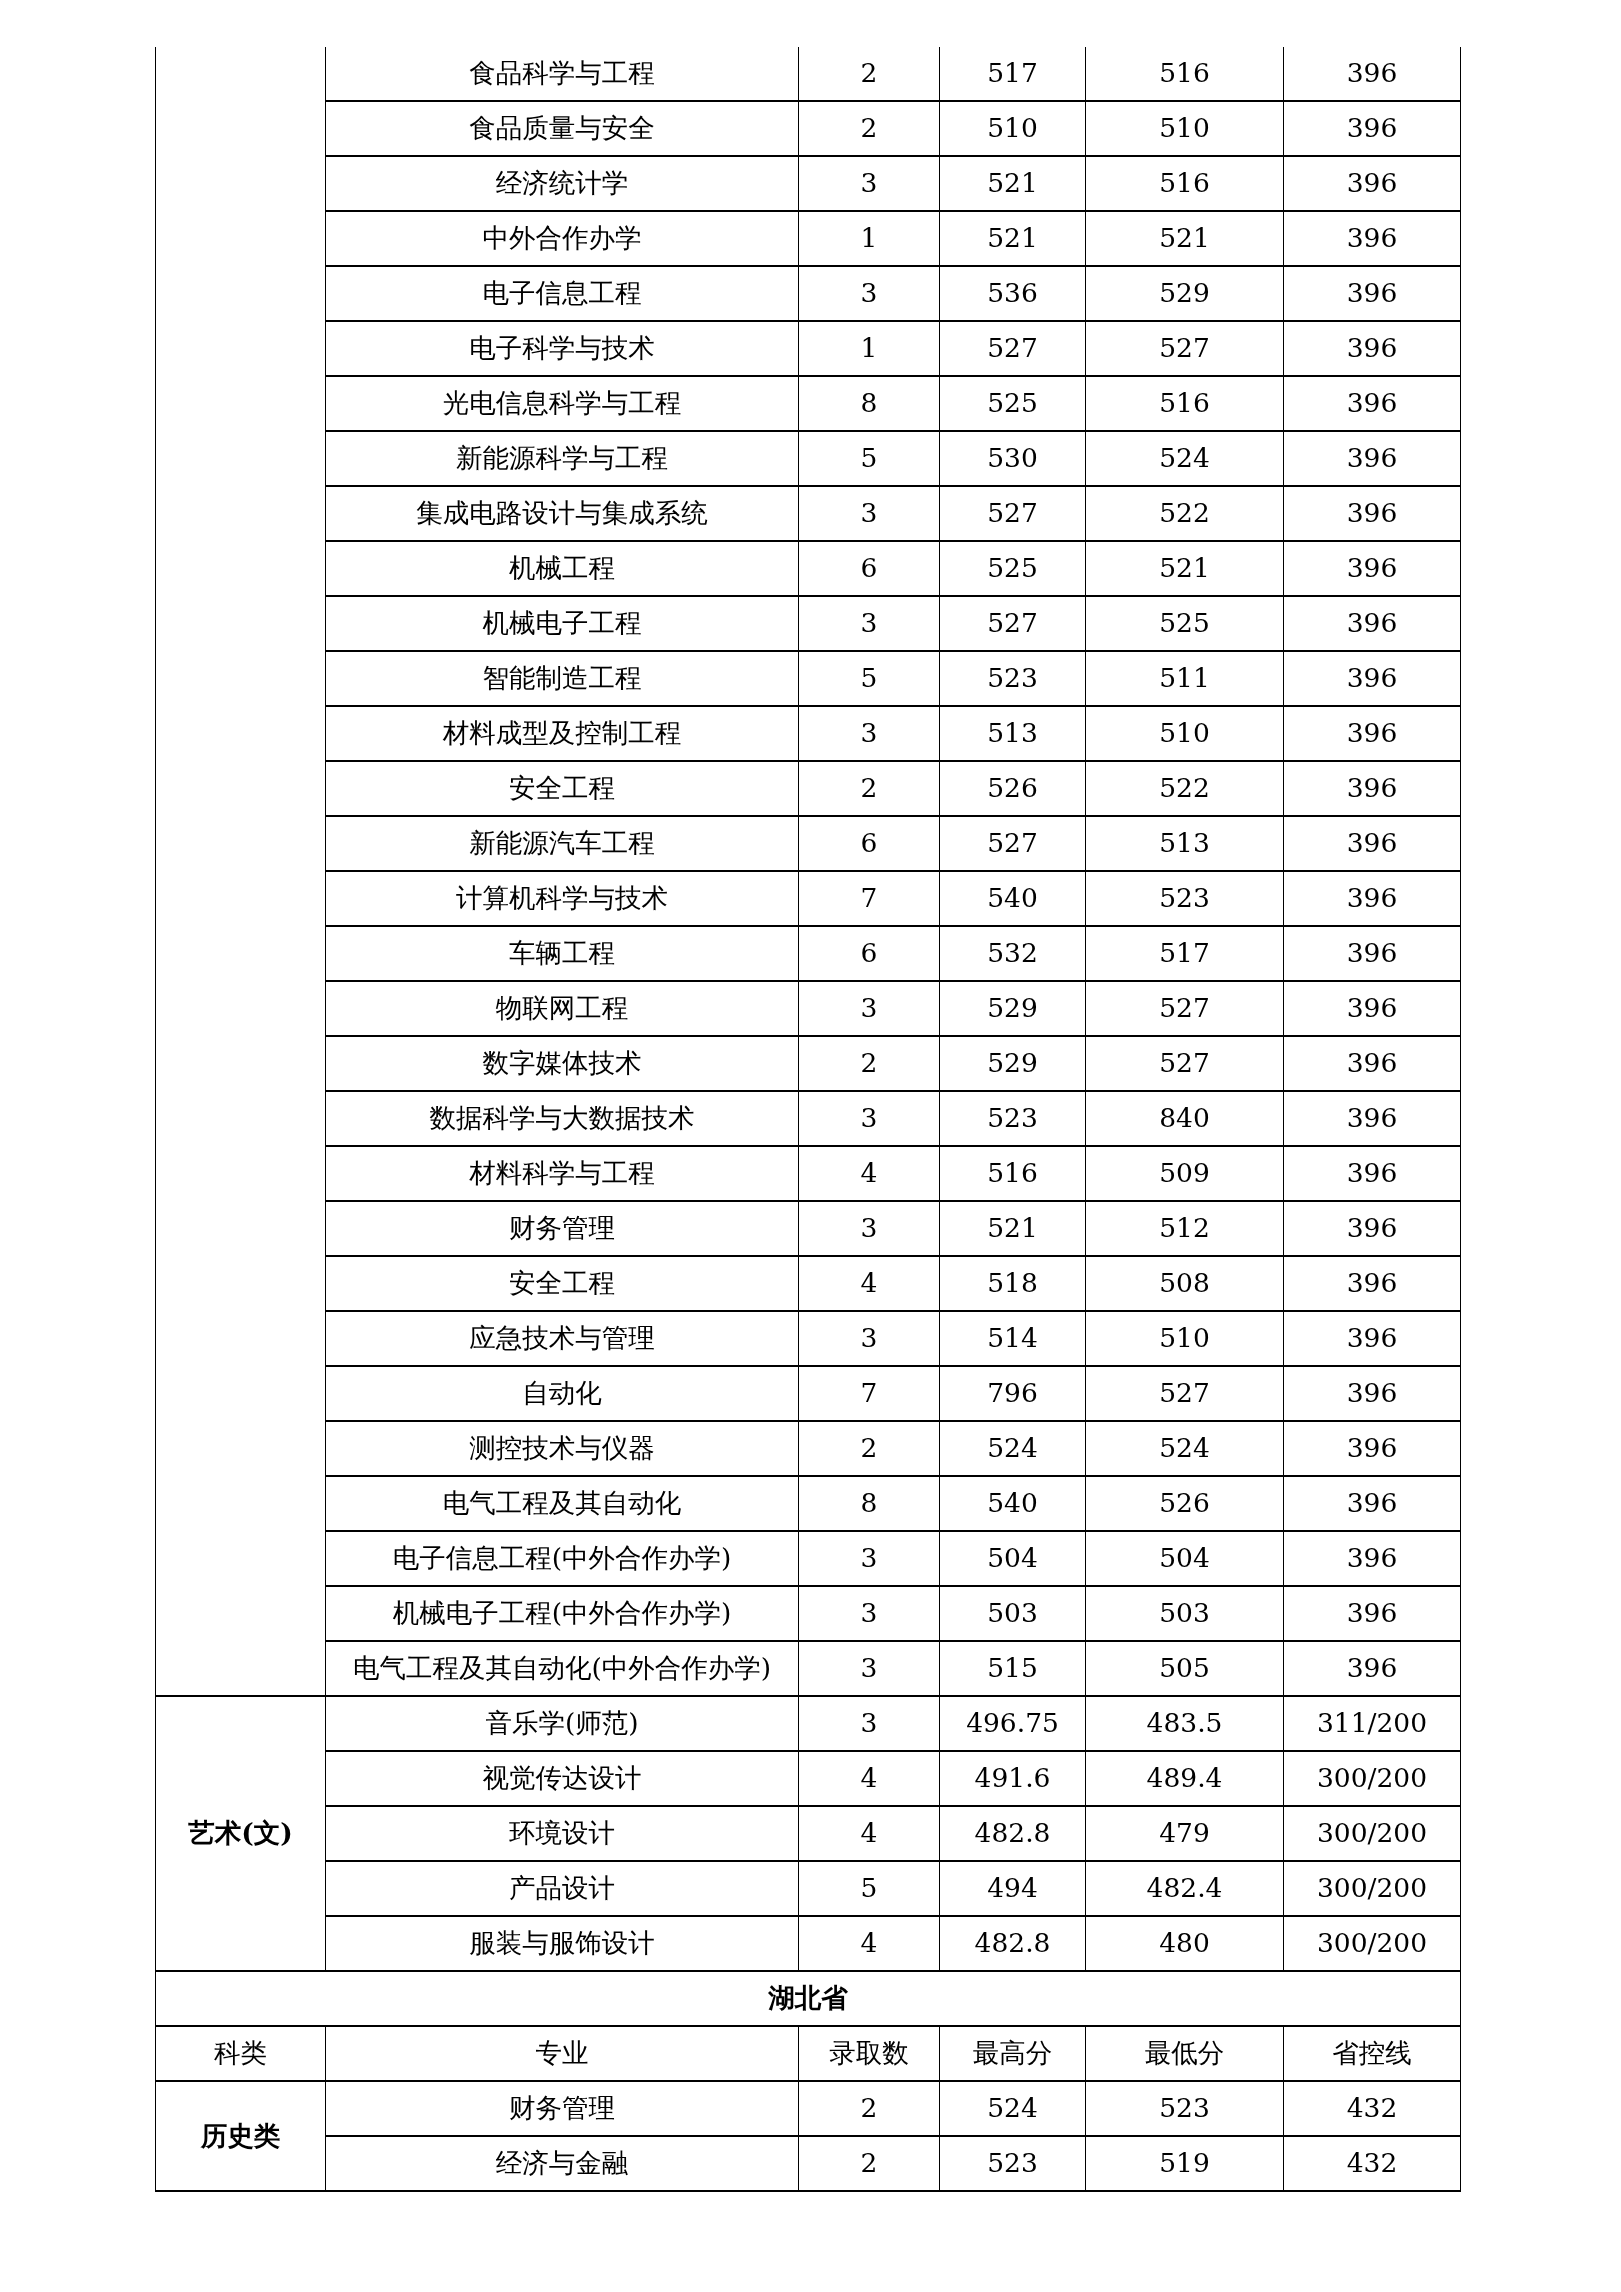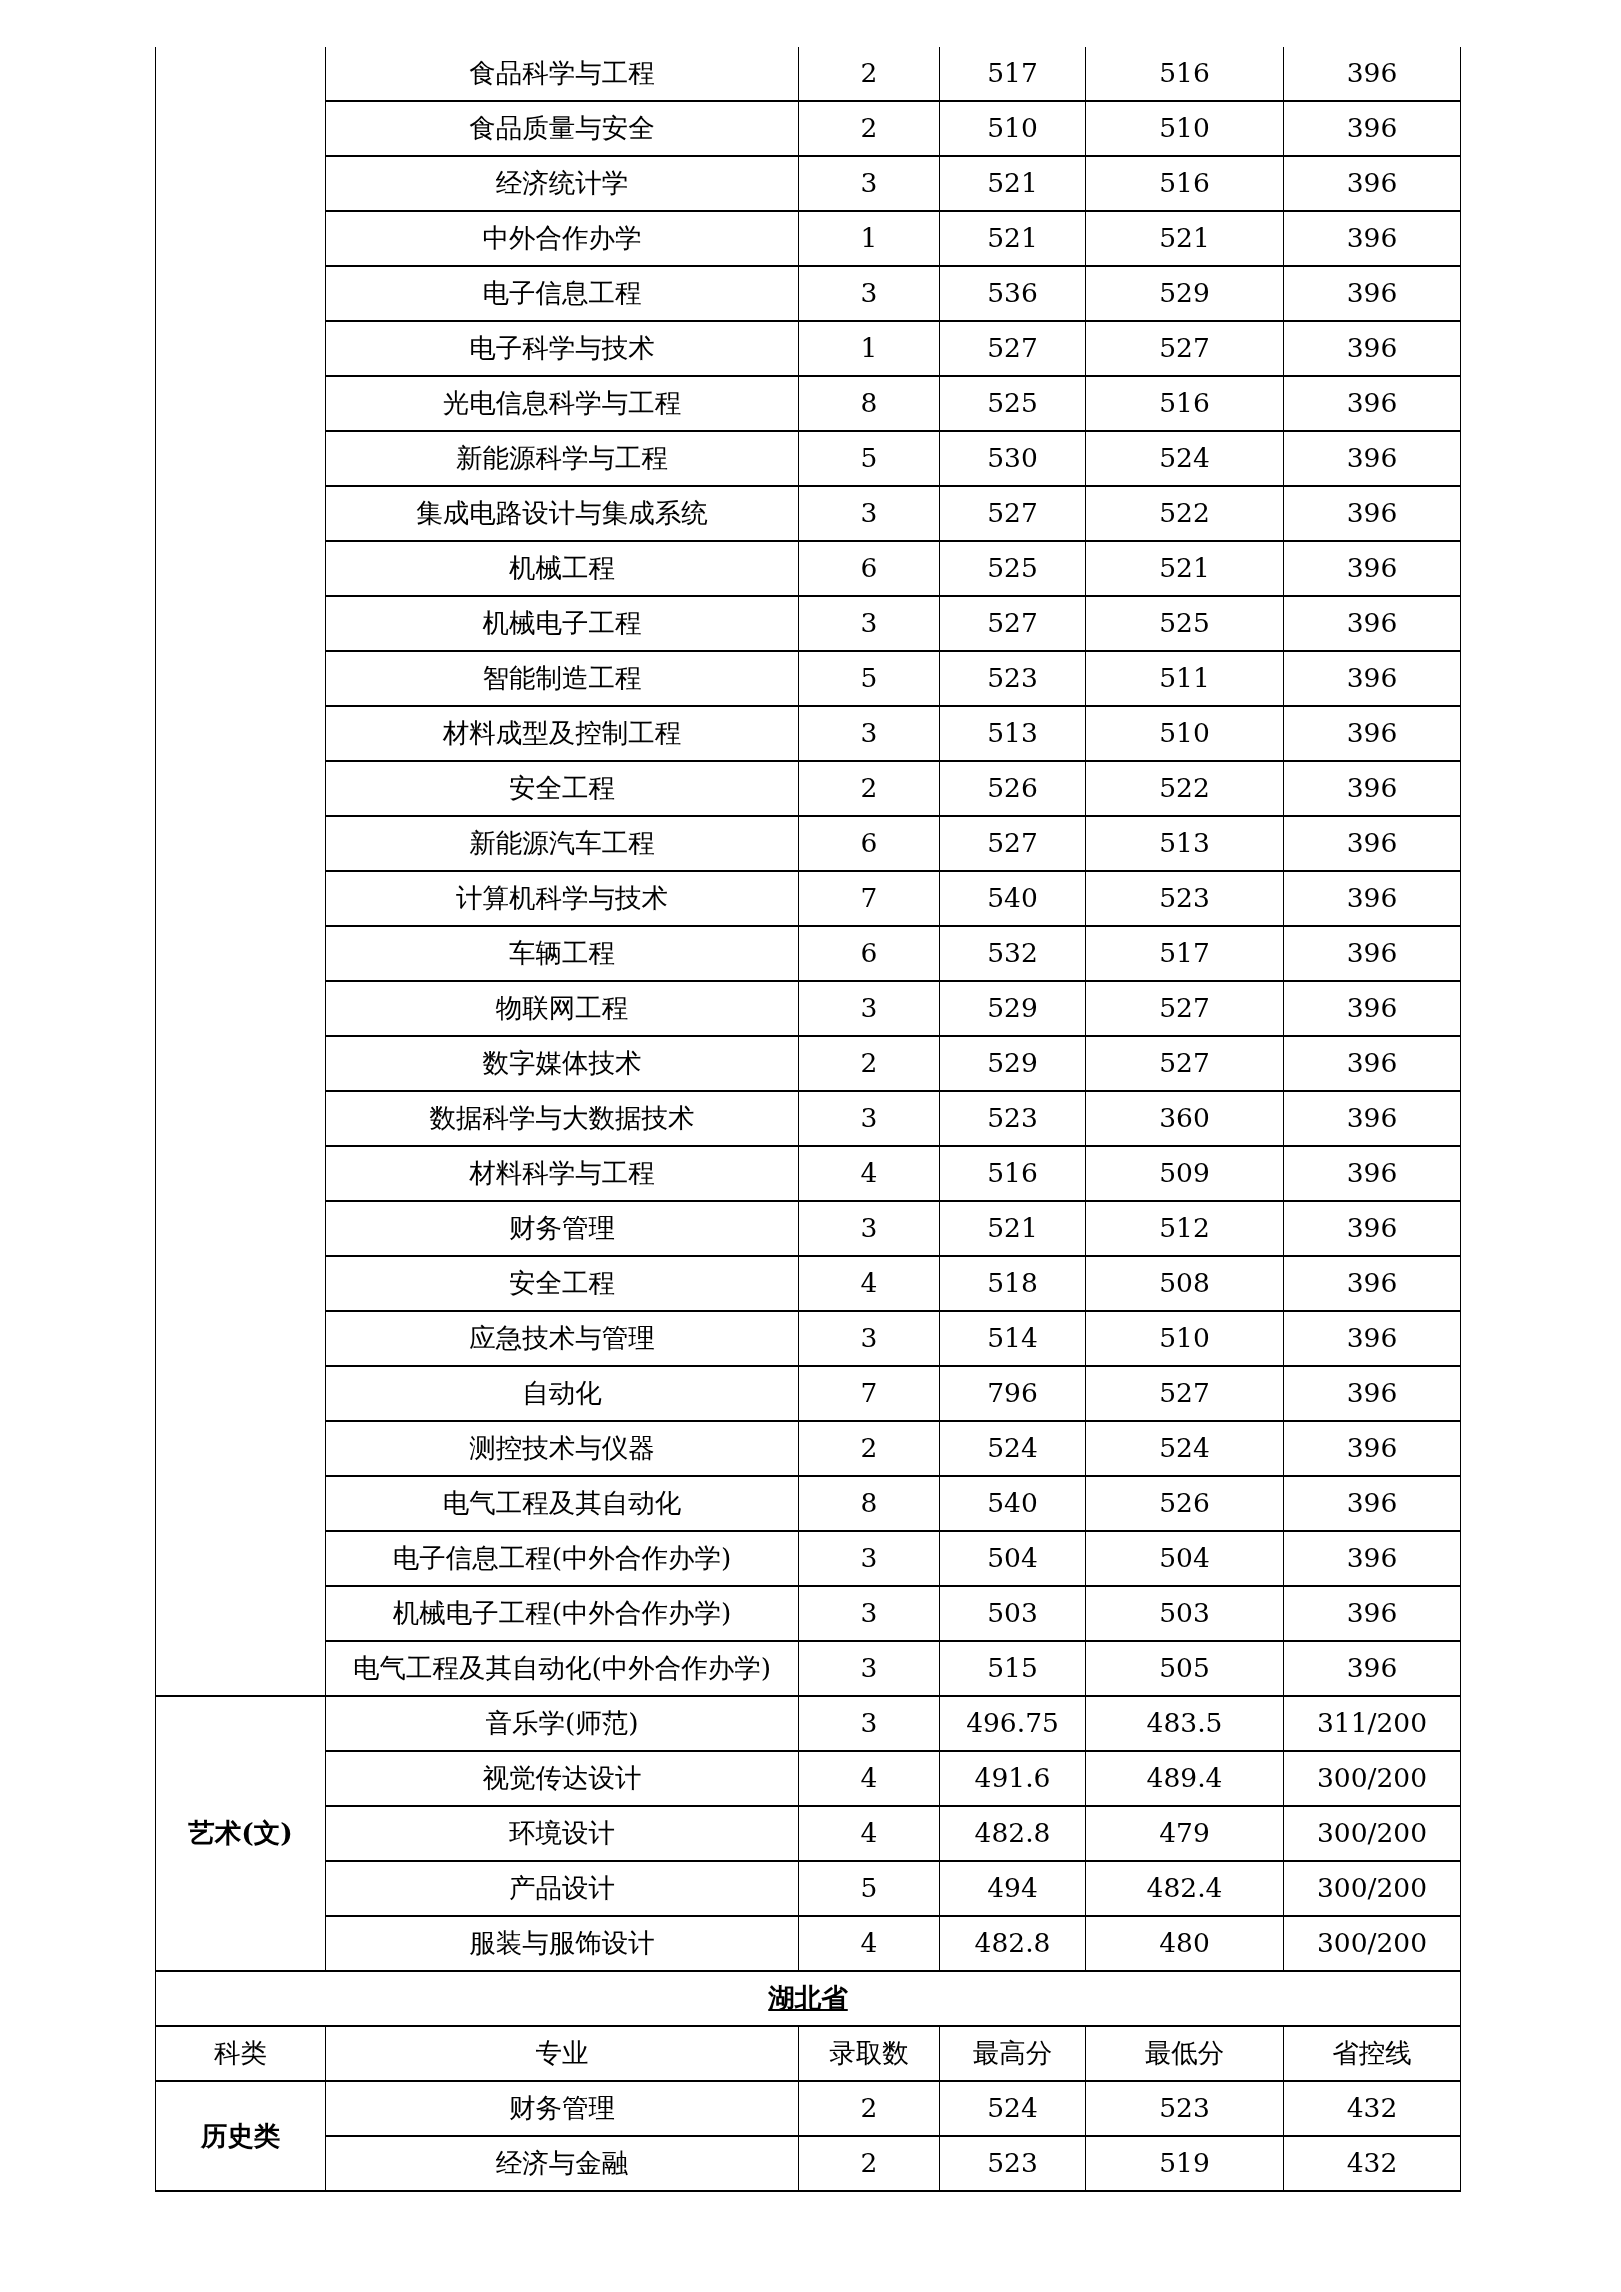--- a/index.html
+++ b/index.html
@@ -8,21 +8,21 @@
   table.scores {
     position: absolute; left: 155px; top: 47px; width: 1306px;
     border-collapse: collapse; table-layout: fixed;
   }
   table.scores td {
     border: 2px solid #000; height: 53px; padding: 0;
     text-align: center; vertical-align: middle; font-size: 26.5px; line-height: 1;
   }
   table.scores tr td { border-left-width: 1.5px; border-right-width: 1.5px; }
   td.category { font-size: 26.5px; font-weight: bold; }
-  td.province { font-weight: bold; font-size: 30px; font-family: "DejaVu Sans", "Liberation Sans", sans-serif; text-decoration: underline; }
+  td.province { font-weight: bold; font-size: 30px; font-family: "DejaVu Sans", "Liberation Sans", sans-serif; }
   td.hdr { font-size: 26.5px; }
   td.top-open { border-top: 0 !important; }
 </style>
 </head>
 <body>
 
 <table class="scores">
   <colgroup>
     <col style="width:170px">
       <col style="width:473px">
@@ -163,21 +163,21 @@
         <td>数字媒体技术</td>
         <td>2</td>
         <td>529</td>
         <td>527</td>
         <td>396</td>
       </tr>
       <tr>
         <td>数据科学与大数据技术</td>
         <td>3</td>
         <td>523</td>
-        <td>360</td>
+        <td>840</td>
         <td>396</td>
       </tr>
       <tr>
         <td>材料科学与工程</td>
         <td>4</td>
         <td>516</td>
         <td>509</td>
         <td>396</td>
       </tr>
       <tr>

